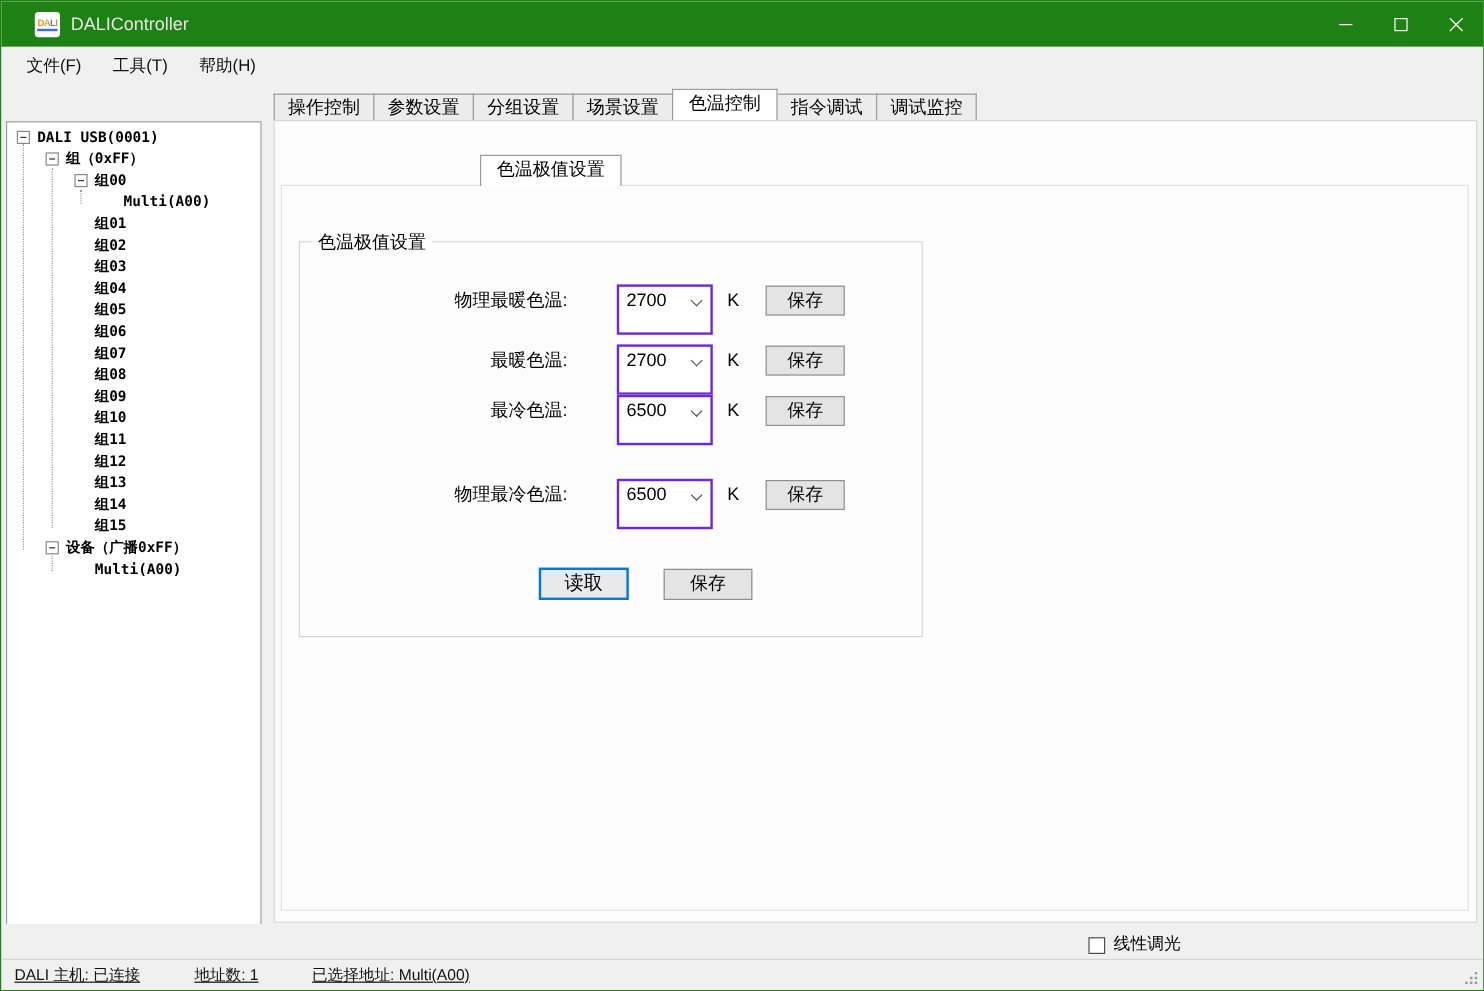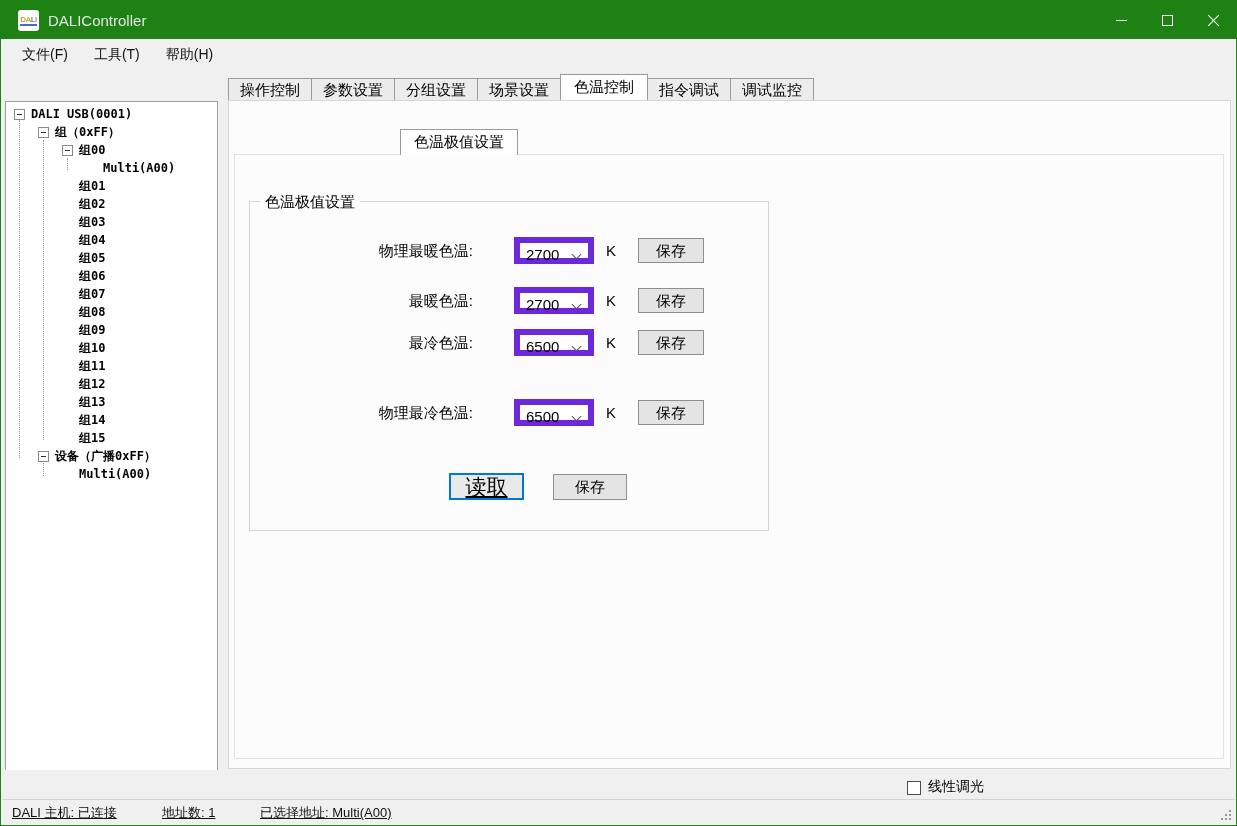--- a/index.html
+++ b/index.html
@@ -6,21 +6,21 @@
   html,body { background:#666; }
   body { font-family:"Liberation Sans", sans-serif; }
 
   .window{
     position:relative; width:1237px; height:826px; background:#f0f0f0;
     border:1px solid #1e8113; overflow:hidden;
   }
 
   
   .titlebar{ position:absolute; left:0; top:0; right:0; height:38px; background:#1e8113; display:flex; align-items:center; }
-  .app-icon{ width:21px; height:21px; margin-left:17px; background:#fff; border-radius:3px;
+  .app-icon{ width:21px; height:21px; margin-left:28px; background:#fff; border-radius:3px;
     display:flex; align-items:center; justify-content:center; flex:none; }
   .app-icon span{ font-size:8px; font-weight:bold; letter-spacing:-0.5px;
     background:linear-gradient(90deg,#e09126 30%,#d8b62f 50%,#3f6fc9 75%,#e09126);
     -webkit-background-clip:text; background-clip:text; color:transparent; border-bottom:2px solid #3f6fc9; line-height:9px; }
   .win-title{ color:#e5e5e5; font-size:15px; margin-left:9px; flex:1; }
   .win-btn{ width:46px; height:38px; display:flex; align-items:center; justify-content:center; position:relative; }
   .ic-min{ width:11px; height:1px; background:#fff; }
   .ic-max{ width:11px; height:11px; border:1px solid #fff; }
   .ic-close{ width:13px; height:13px; position:relative; }
   .ic-close::before,.ic-close::after{ content:""; position:absolute; left:-1px; top:6px; width:15px; height:1px; background:#fff; }
@@ -64,31 +64,31 @@
   
   .groupbox{ position:absolute; left:248px; top:200px; width:520px; height:330px;
     border:1px solid #d5d5d5; z-index:2; }
   .groupbox-legend{ position:absolute; top:-9px; left:10px; background:#fcfcfc; padding:0 5px; font-size:15px; color:#000; }
   .form-row{ position:absolute; left:0; width:100%; height:27px; z-index:2; }
   .form-row:nth-of-type(1){ top:236px; }
   .form-row:nth-of-type(2){ top:286px; }
   .form-row:nth-of-type(3){ top:328px; }
   .form-row:nth-of-type(4){ top:398px; }
   .row-label{ position:absolute; left:260px; width:212px; text-align:right; line-height:27px; font-size:15px; color:#000; }
-  .combo{ position:absolute; left:513px; top:0; width:80px; height:27px; background:#fff;
-    border:6px solid #6d28d9; }
+  .combo{ position:absolute; left:513px; top:0; width:80px; height:42px; background:#fff;
+    border:2px solid #6d28d9; }
   .combo-value{ position:absolute; left:6px; top:3px; font-size:15px; color:#000; }
   .combo-arrow{ position:absolute; right:8px; top:8px; width:7px; height:7px;
     border-right:1px solid #555; border-bottom:1px solid #555; transform:rotate(45deg); }
   .row-unit{ position:absolute; left:605px; line-height:27px; font-size:15px; color:#000; }
   .btn{ background:#e4e4e4; border:1px solid #8f8f8f; font-size:15px; color:#000;
     font-family:"Liberation Sans", sans-serif; text-align:center; }
   .row-save{ position:absolute; left:637px; top:1px; width:66px; height:25px; line-height:23px; }
   .btn-read{ position:absolute; left:448px; top:472px; width:75px; height:27px; line-height:22px;
-    border:2px solid #0078d7; background:#e9e9e9; z-index:2; font-size:21px; text-align:center;text-decoration:underline; }
+    border:2px solid #0078d7; background:#e9e9e9; z-index:2; font-size:16px; text-align:center; }
   .btn-save-all{ position:absolute; left:552px; top:473px; width:74px; height:26px; line-height:24px; z-index:2; }
 
   
   .footer-strip{ position:absolute; left:1px; right:1px; top:769px; height:31px; background:#f0f0f0; }
   .checkbox{ position:absolute; left:905px; top:11px; width:14px; height:14px; background:#fff; border:1px solid #4d4d4d; }
   .checkbox-label{ position:absolute; left:926px; top:8px; font-size:14px; color:#000; }
 
   
   .statusbar{ position:absolute; left:1px; right:1px; bottom:1px; height:25px; background:#f0f0f0;
     border-top:1px solid #d4d4d4; }

